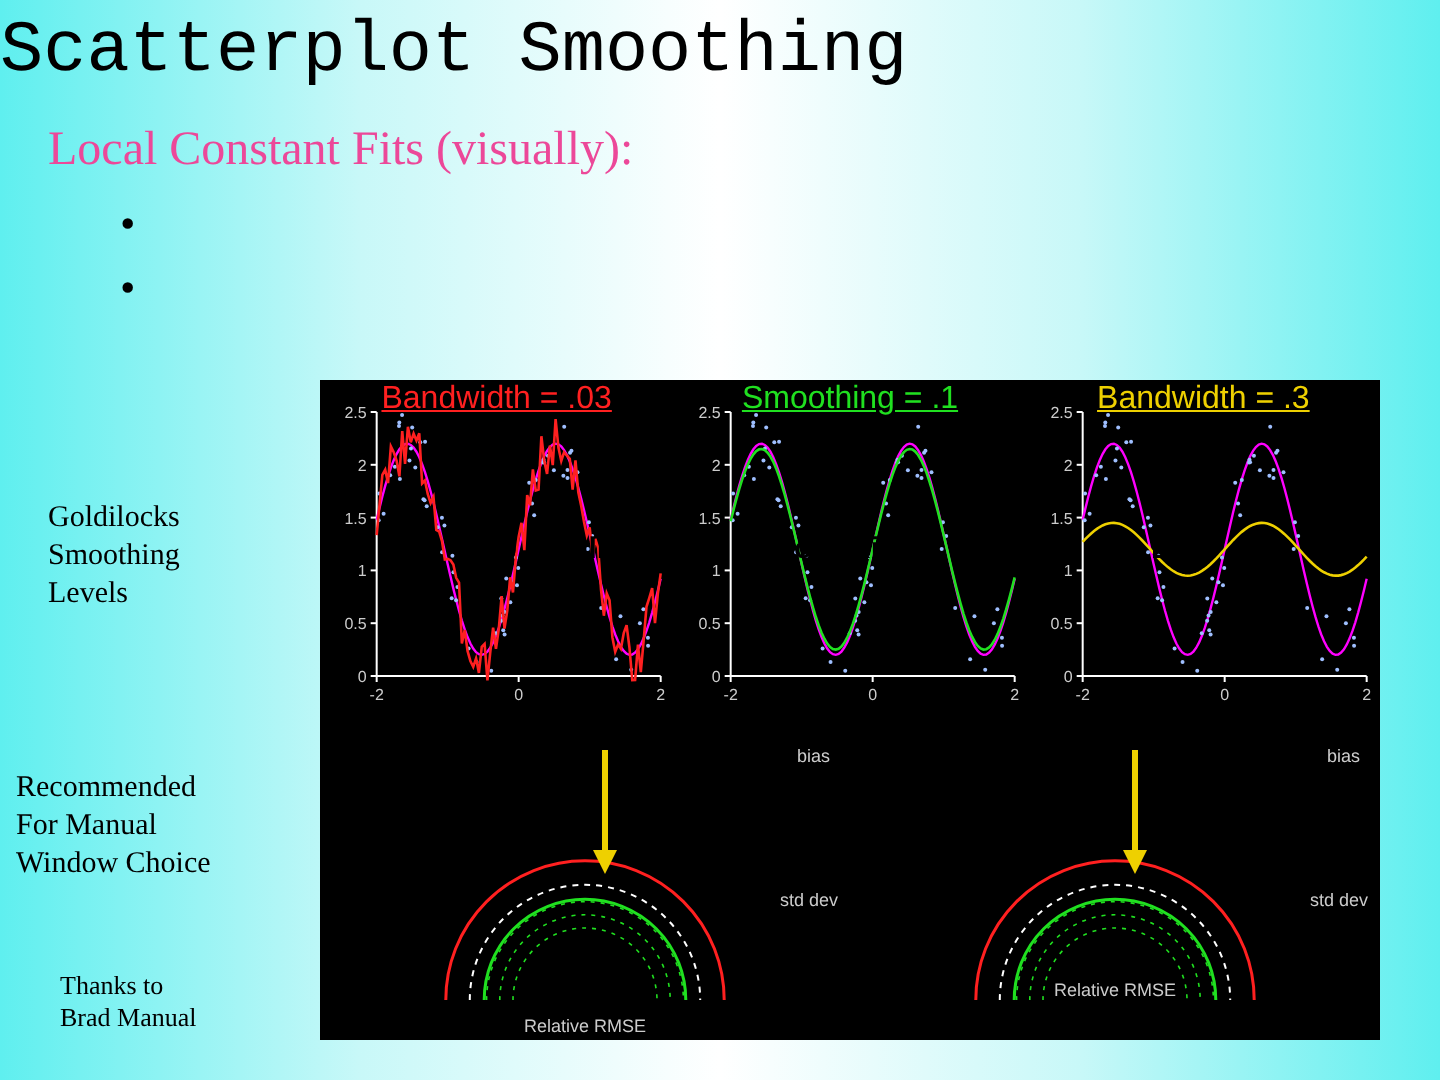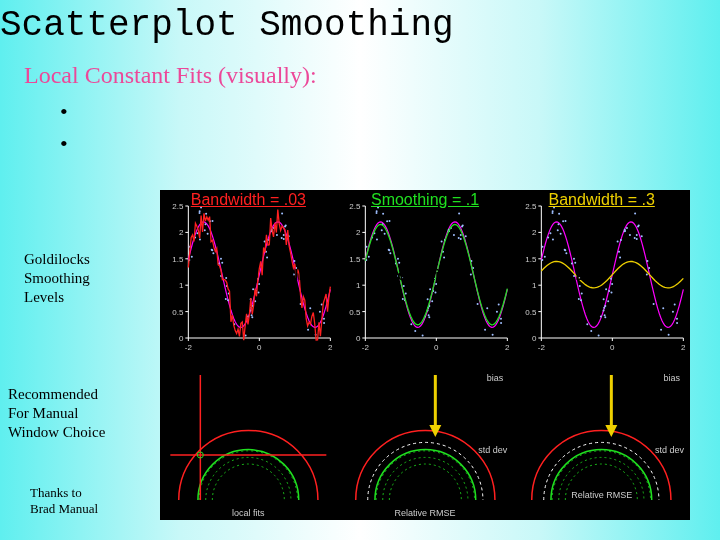--- a/index.html
+++ b/index.html
@@ -423,33 +423,20 @@
     </div>
   </div>
   <div class="chart-row">
     <div class="panel">
       <svg viewBox="0 0 176 165">
           <path d="M 18.400000000000006 145 A 69.6 69.6 0 0 1 157.6 145" stroke="#FF2020" fill="none" stroke-width="1.5"></path>
           <path d="M 37.6 145 A 50.4 50.4 0 0 1 138.4 145" stroke="#20E020" fill="none" stroke-width="1.5"></path>
           <path d="M 52 145 A 36 36 0 0 1 124 145" stroke="#20E020" fill="none" stroke-width="0.8" stroke-dasharray="2 3"></path>
           <path d="M 45.400000000000006 145 A 42.599999999999994 42.599999999999994 0 0 1 130.6 145" stroke="#20E020" fill="none" stroke-width="0.8" stroke-dasharray="2 3"></path>
           <path d="M 38.800000000000004 145 A 49.199999999999996 49.199999999999996 0 0 1 137.2 145" stroke="#20E020" fill="none" stroke-width="0.8" stroke-dasharray="2 3"></path>
-          <line x1="10" x2="166" y1="100" y2="100" stroke="#FF2020" stroke-width="1.5"></line>
-          <line x1="40" x2="40" y1="20" y2="145" stroke="#FF2020" stroke-width="1.5"></line>
-          <circle cx="40" cy="100" r="3" stroke="#20E020" fill="none"></circle>
-        </svg>
-      <div class="sub-lab" style="bottom:2px; left:50%; transform:translateX(-50%);">local fits</div>
-    </div>
-    <div class="panel">
-      <svg viewBox="0 0 176 165">
-          <path d="M 18.400000000000006 145 A 69.6 69.6 0 0 1 157.6 145" stroke="#FF2020" fill="none" stroke-width="1.5"></path>
-          <path d="M 37.6 145 A 50.4 50.4 0 0 1 138.4 145" stroke="#20E020" fill="none" stroke-width="1.5"></path>
-          <path d="M 52 145 A 36 36 0 0 1 124 145" stroke="#20E020" fill="none" stroke-width="0.8" stroke-dasharray="2 3"></path>
-          <path d="M 45.400000000000006 145 A 42.599999999999994 42.599999999999994 0 0 1 130.6 145" stroke="#20E020" fill="none" stroke-width="0.8" stroke-dasharray="2 3"></path>
-          <path d="M 38.800000000000004 145 A 49.199999999999996 49.199999999999996 0 0 1 137.2 145" stroke="#20E020" fill="none" stroke-width="0.8" stroke-dasharray="2 3"></path>
           <path d="M 30.400000000000006 145 A 57.599999999999994 57.599999999999994 0 0 1 145.6 145" stroke="#fff" fill="none" stroke-width="1" stroke-dasharray="3 3"></path>
           <line x1="98" x2="98" y1="20" y2="75" stroke="#EED000" stroke-width="3"></line>
           <polygon points="98,82 92,70 104,70" fill="#EED000"></polygon>
         </svg>
       <div class="sub-lab" style="top:18px; right:10px;">bias</div>
       <div class="sub-lab" style="top:90px; right:6px;">std dev</div>
       <div class="sub-lab" style="bottom:2px; left:50%; transform:translateX(-50%);">Relative RMSE</div>
     </div>
     <div class="panel">
       <svg viewBox="0 0 176 165">

